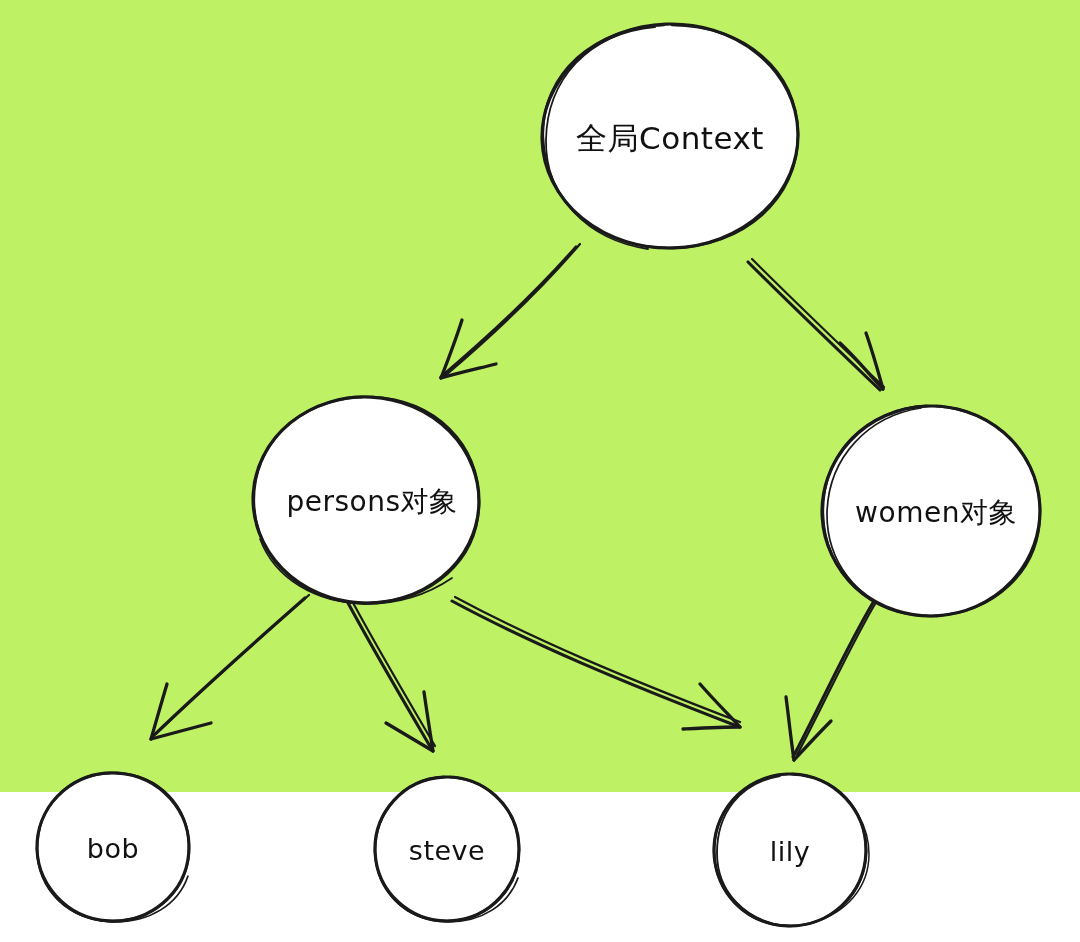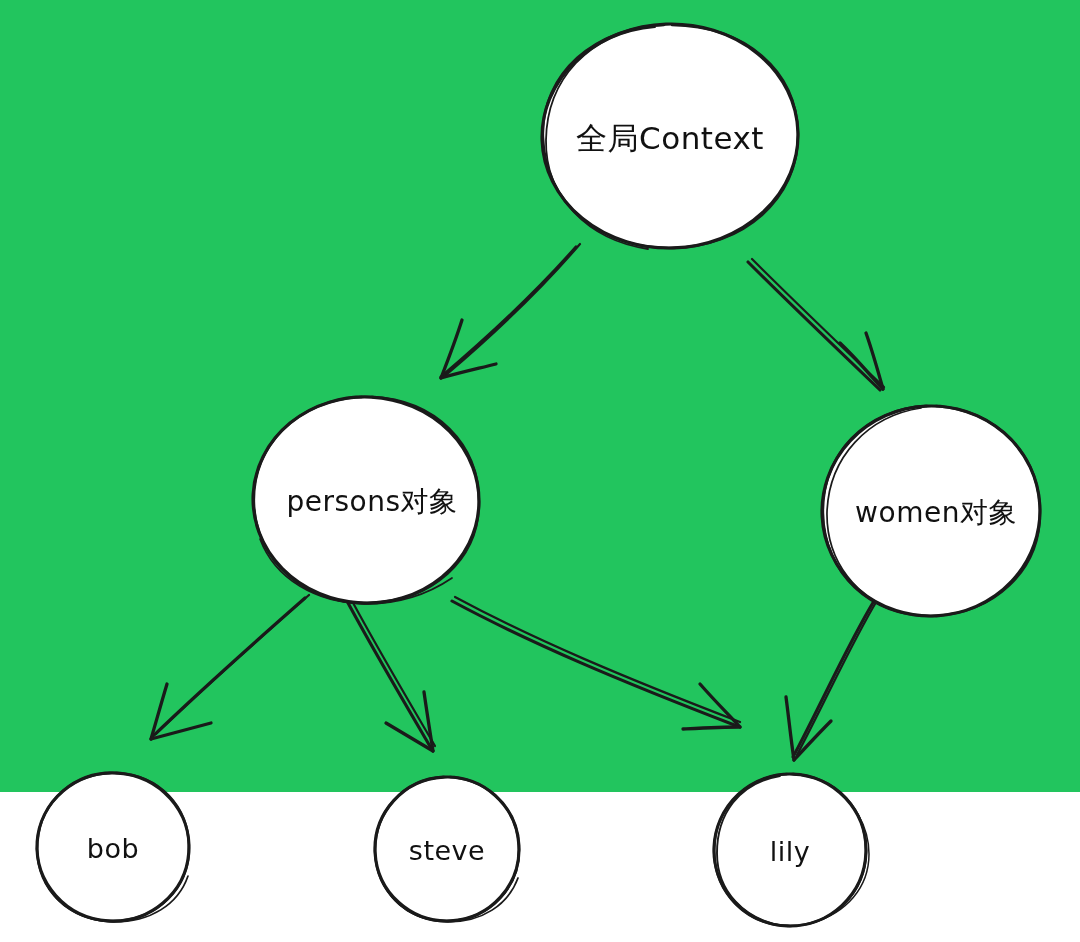--- a/index.html
+++ b/index.html
@@ -11,21 +11,21 @@
   body {
     width: 1080px;
     height: 942px;
     overflow: hidden;
     font-family: "DejaVu Sans", sans-serif;
   }
   #diagram-root {
     position: relative;
     width: 1080px;
     height: 792px;
-    background: #22c55e;
+    background: #bef264;
   }
   svg#sketch {
     position: absolute;
     top: 0;
     left: 0;
     width: 1080px;
     height: 942px;
     display: block;
   }
   .node-outline {

